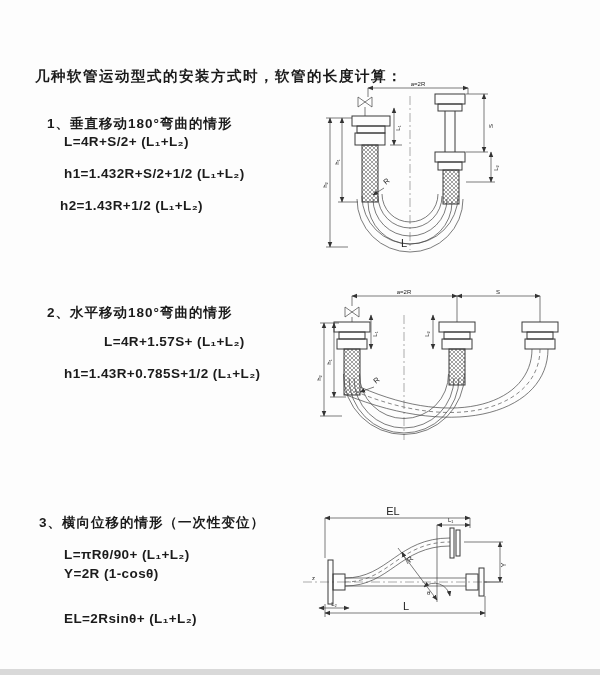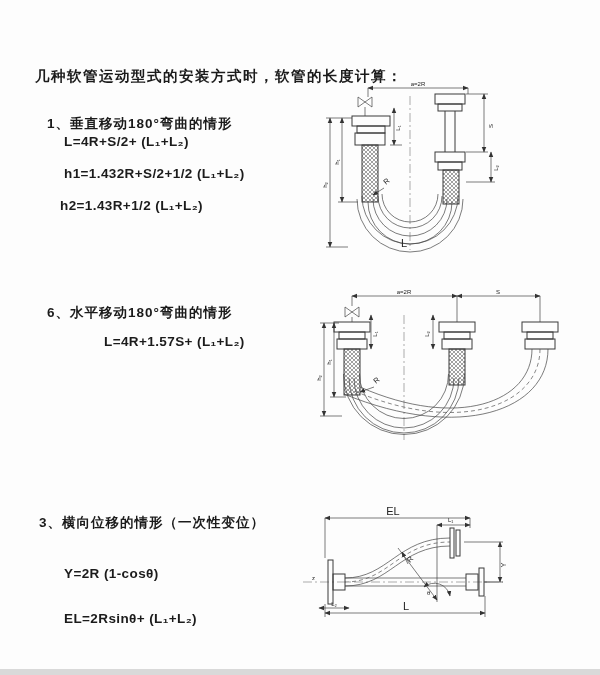--- a/index.html
+++ b/index.html
@@ -26,24 +26,26 @@
 
 <div id="page">
 
   <div class="abs title" style="left:35px;top:22px;margin-top:45px;">几种软管运动型式的安装方式时，软管的长度计算：</div>
 
   <div class="abs heading" style="left:47px;top:107px;margin-top:8px;">1、垂直移动180°弯曲的情形</div>
   <div class="abs formula" style="left:64px;top:134px;">L=4R+S/2+ (L₁+L₂)</div>
   <div class="abs formula" style="left:64px;top:166px;">h1=1.432R+S/2+1/2 (L₁+L₂)</div>
   <div class="abs formula" style="left:60px;top:198px;">h2=1.43R+1/2 (L₁+L₂)</div>
 
-  <div class="abs heading" style="left:47px;top:304px;">6、水平移动180°弯曲的情形</div>
+  <div class="abs heading" style="left:47px;top:304px;">2、水平移动180°弯曲的情形</div>
   <div class="abs formula" style="left:64px;top:334px;margin-left:40px;">L=4R+1.57S+ (L₁+L₂)</div>
+  <div class="abs formula" style="left:64px;top:366px;">h1=1.43R+0.785S+1/2 (L₁+L₂)</div>
 
   <div class="abs heading" style="left:39px;top:514px;">3、横向位移的情形（一次性变位）</div>
+  <div class="abs formula" style="left:64px;top:547px;">L=πRθ/90+ (L₁+L₂)</div>
   <div class="abs formula" style="left:64px;top:566px;">Y=2R (1-cosθ)</div>
   <div class="abs formula" style="left:64px;top:611px;">EL=2Rsinθ+ (L₁+L₂)</div>
 
   <svg style="left:296px;top:78px;" width="280" height="180" viewBox="0 0 280 180">
     <defs>
       <pattern id="hx1" width="4" height="4" patternUnits="userSpaceOnUse">
         <path d="M0,0 l4,4 M4,0 l-4,4" stroke="#555" stroke-width="0.55"></path>
       </pattern>
       <marker id="ar1" viewBox="0 0 10 10" refX="9" refY="5" markerWidth="8" markerHeight="8" orient="auto-start-reverse">
         <path d="M0,1 L10,5 L0,9 z" fill="#333"></path>

